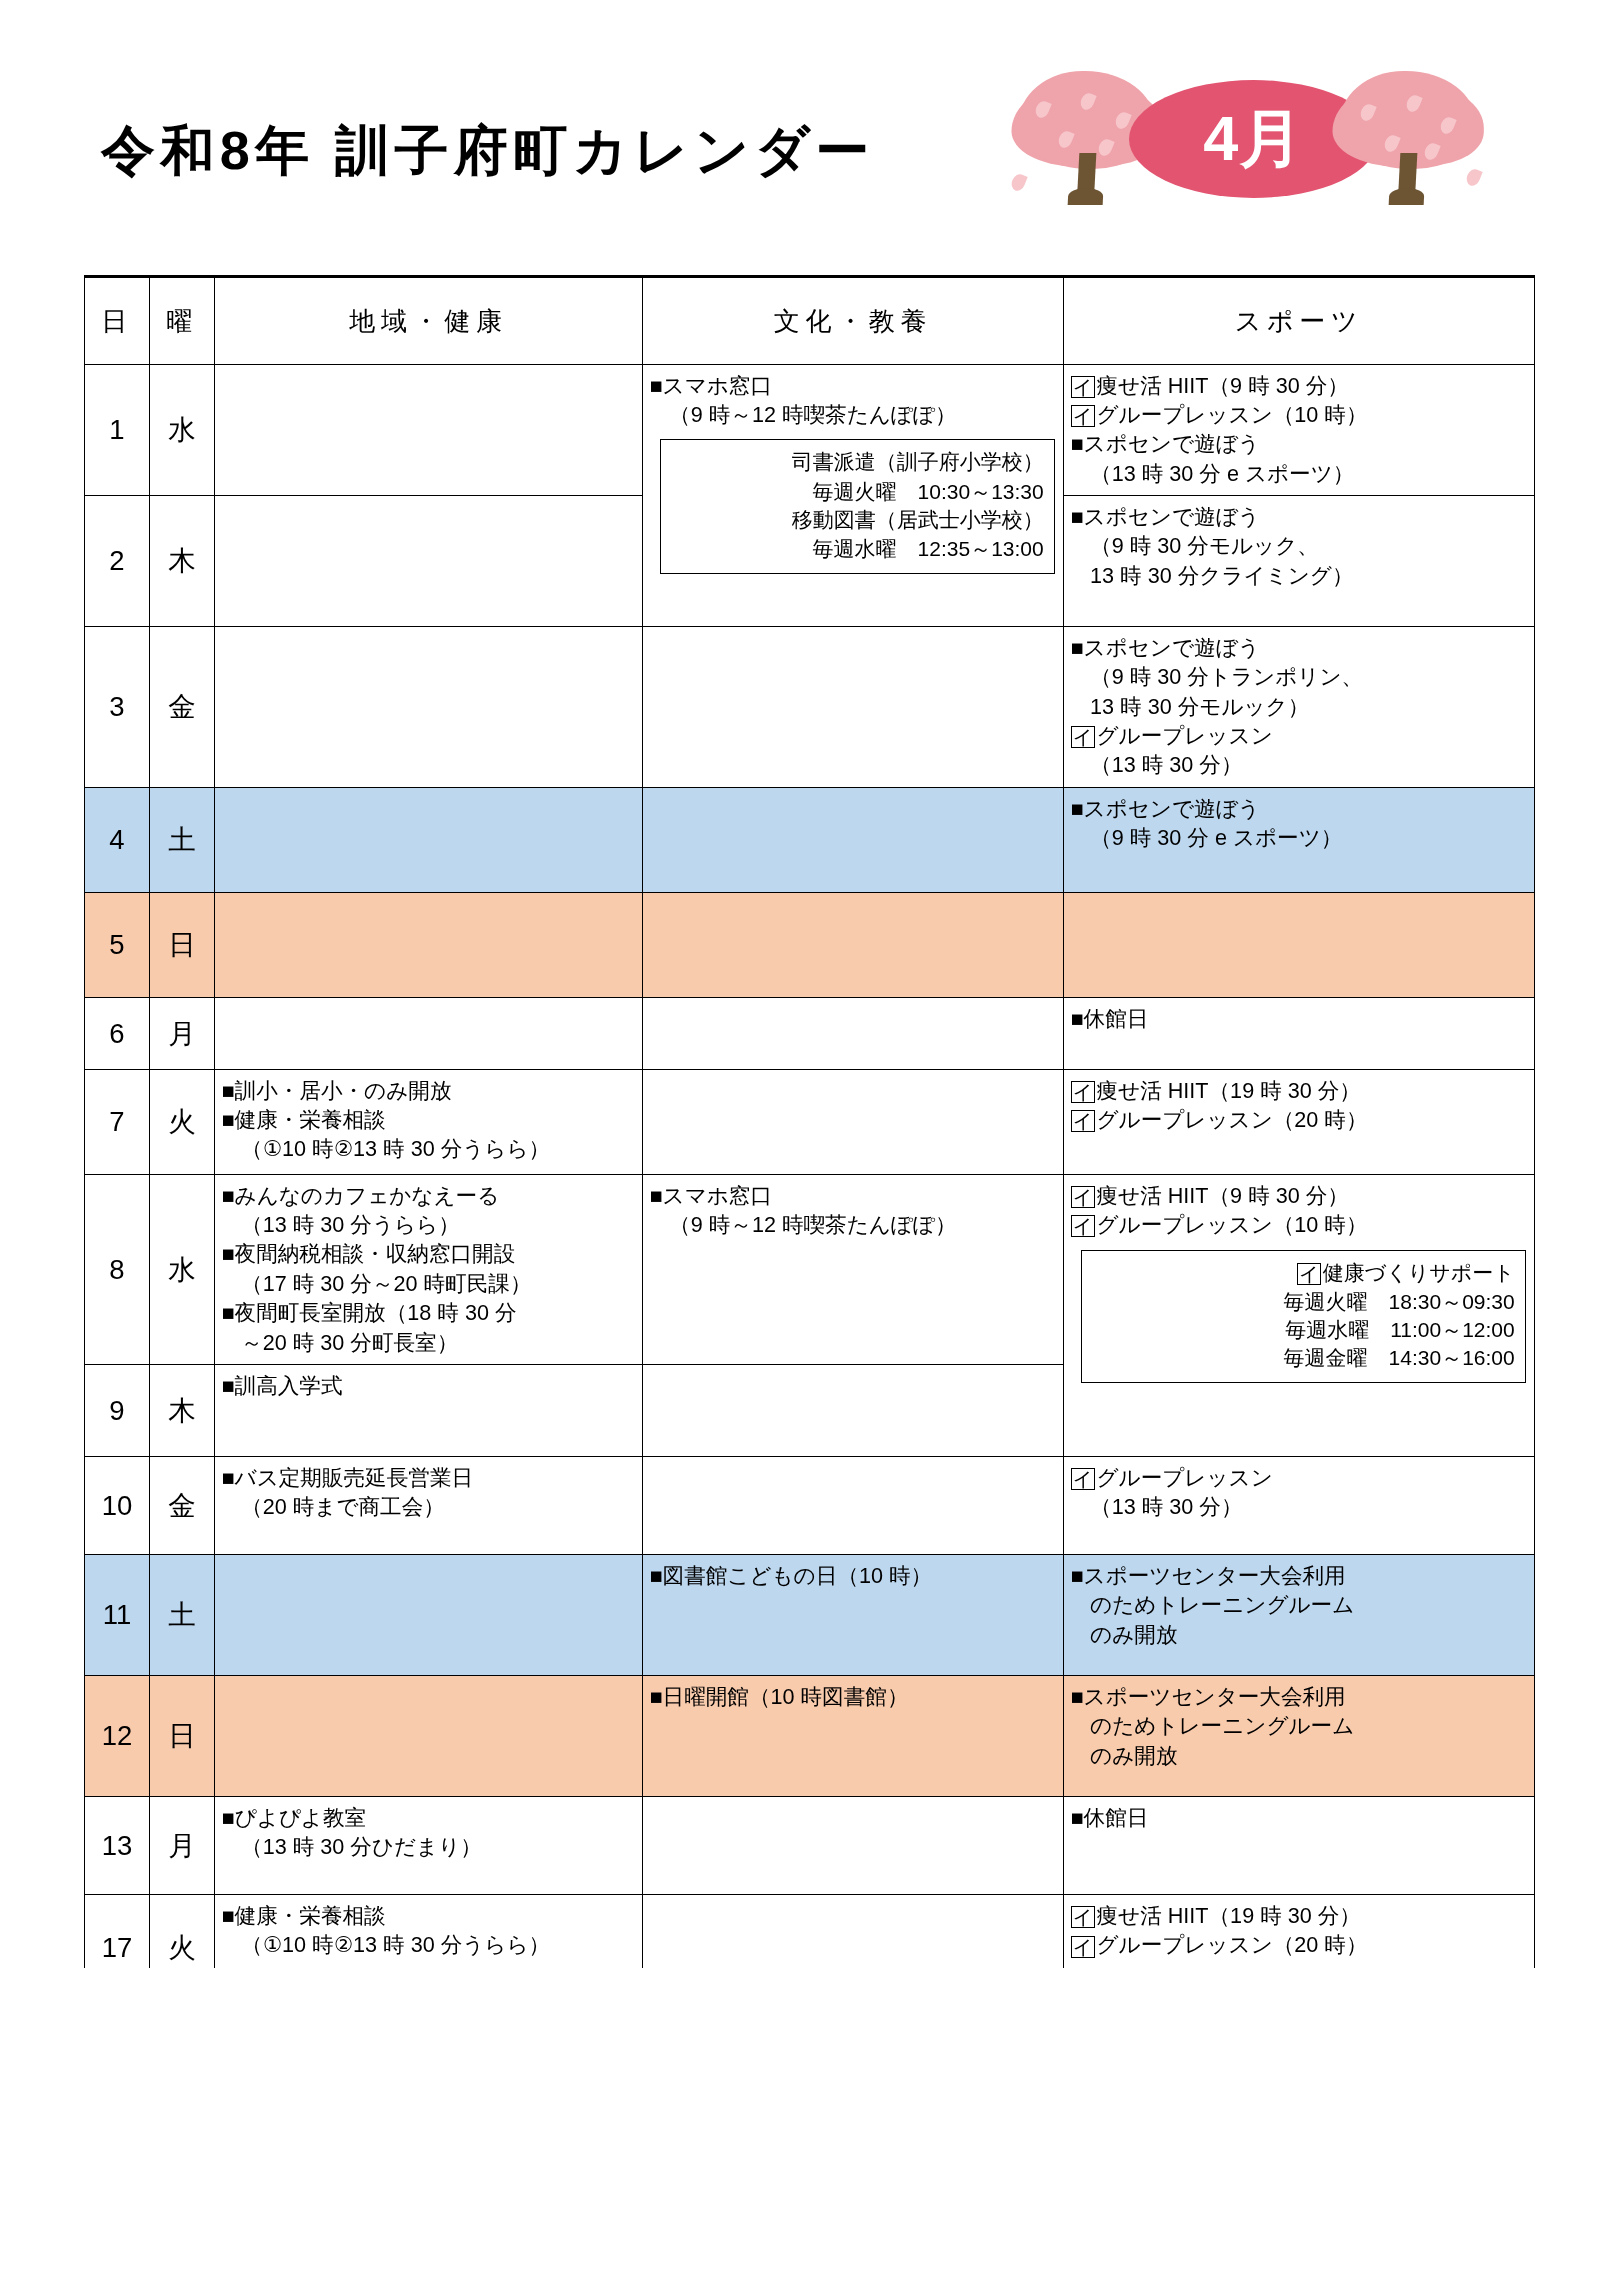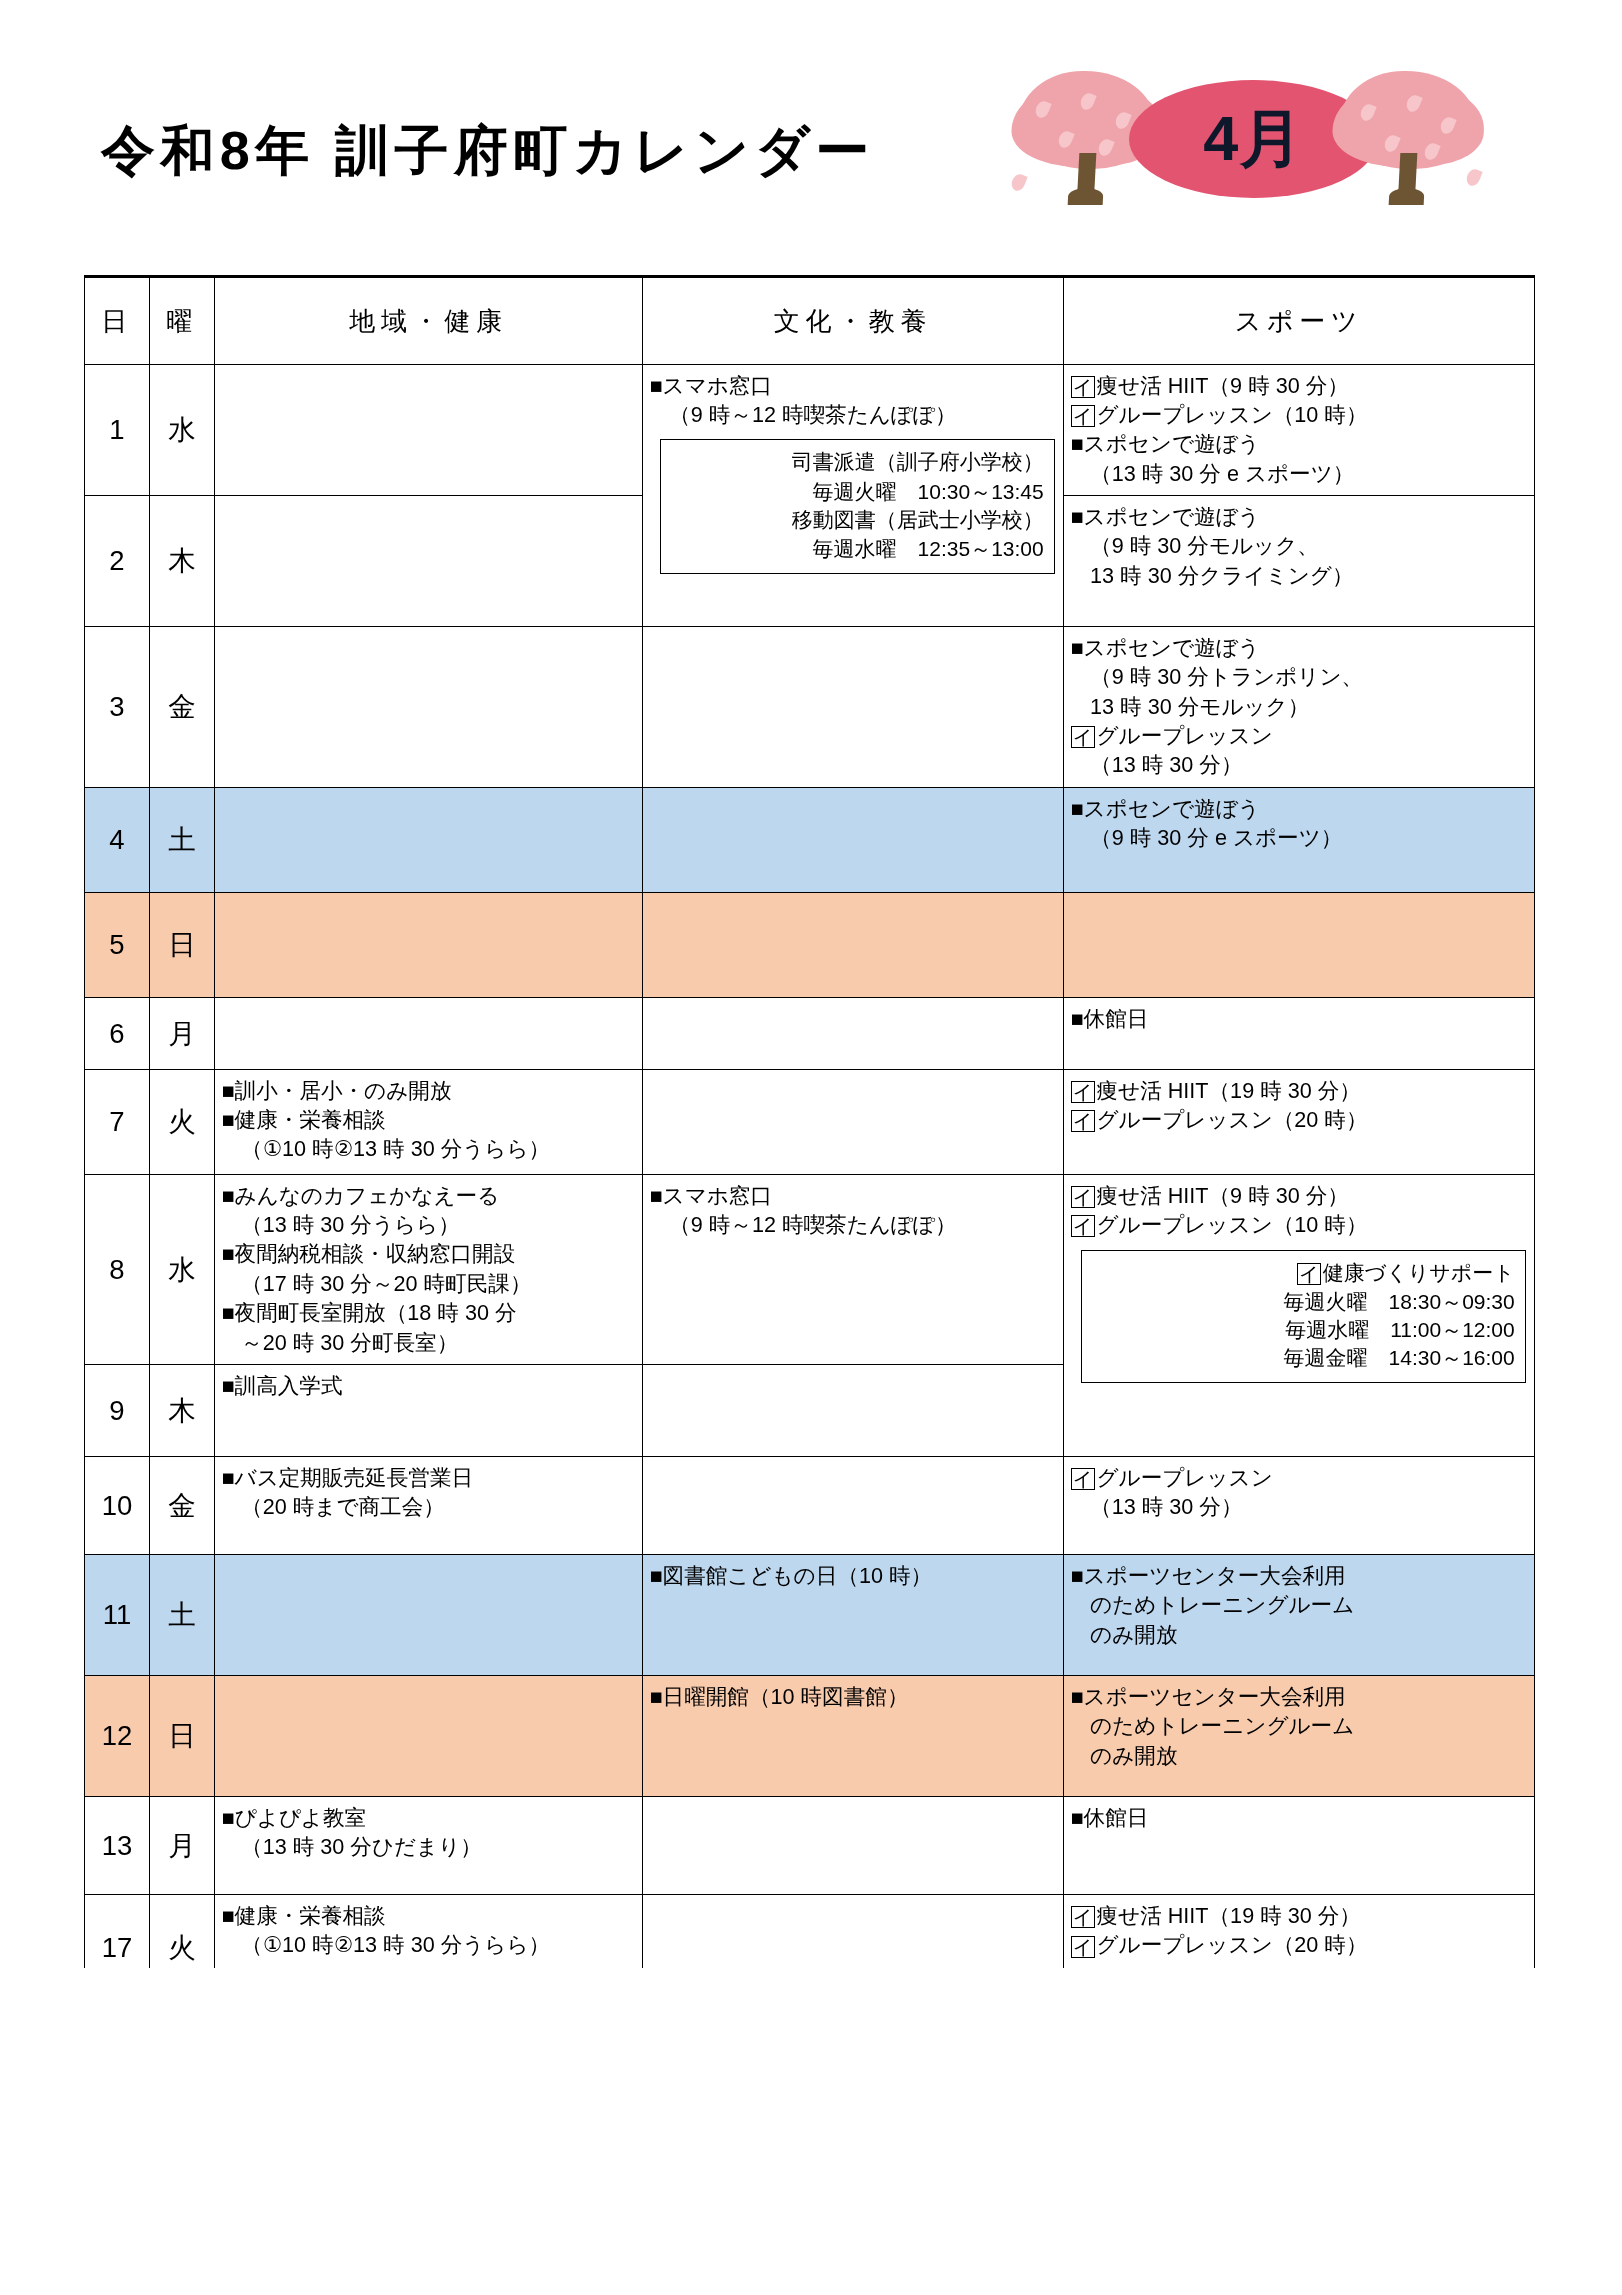--- a/index.html
+++ b/index.html
@@ -49,21 +49,21 @@
   .petal{position:absolute;width:13px;height:17px;background:#f6c6cb;
          border-radius:60% 0 60% 60%;transform:rotate(22deg);}
   .oval{
     position:absolute;left:111px;top:9.2px;width:249px;height:118px;
     background:#e25470;
     border-radius:50% / 50%;
   }
   .oval .mlabel{
     position:absolute;left:0;top:0;width:249px;height:118px;
     display:flex;align-items:center;justify-content:center;
-    color:#0f172a;font-size:63px;font-weight:700;letter-spacing:.02em;
+    color:#ffffff;font-size:63px;font-weight:700;letter-spacing:.02em;
     font-family:"Liberation Sans","DejaVu Sans",sans-serif;
   }
 
   
   .cal{
     position:absolute;left:84px;top:275px;
     width:1451px;
     border-collapse:collapse;
     table-layout:fixed;
   }
@@ -186,21 +186,21 @@
     <tbody id="cal-body">
         <tr style="height: 108px;">
           <td class="daynum">1</td>
           <td class="weekday">水</td>
           <td class="content"></td>
           <td class="content" rowspan="2">
             <div class="ev">■スマホ窓口</div>
             <div class="ev ind">（9 時～12 時喫茶たんぽぽ）</div>
             <div class="notebox">
               <span class="nline nhead">司書派遣（訓子府小学校）</span>
-              <span class="nline nsub">毎週火曜　10:30～13:45</span>
+              <span class="nline nsub">毎週火曜　10:30～13:30</span>
               <span class="nline nhead">移動図書（居武士小学校）</span>
               <span class="nline nsub">毎週水曜　12:35～13:00</span>
             </div>
           </td>
           <td class="content">
             <div class="ev"><span class="ik">イ</span>痩せ活 HIIT（9 時 30 分）</div>
             <div class="ev"><span class="ik">イ</span>グループレッスン（10 時）</div>
             <div class="ev">■スポセンで遊ぼう</div>
             <div class="ev ind">（13 時 30 分 e スポーツ）</div>
           </td>

